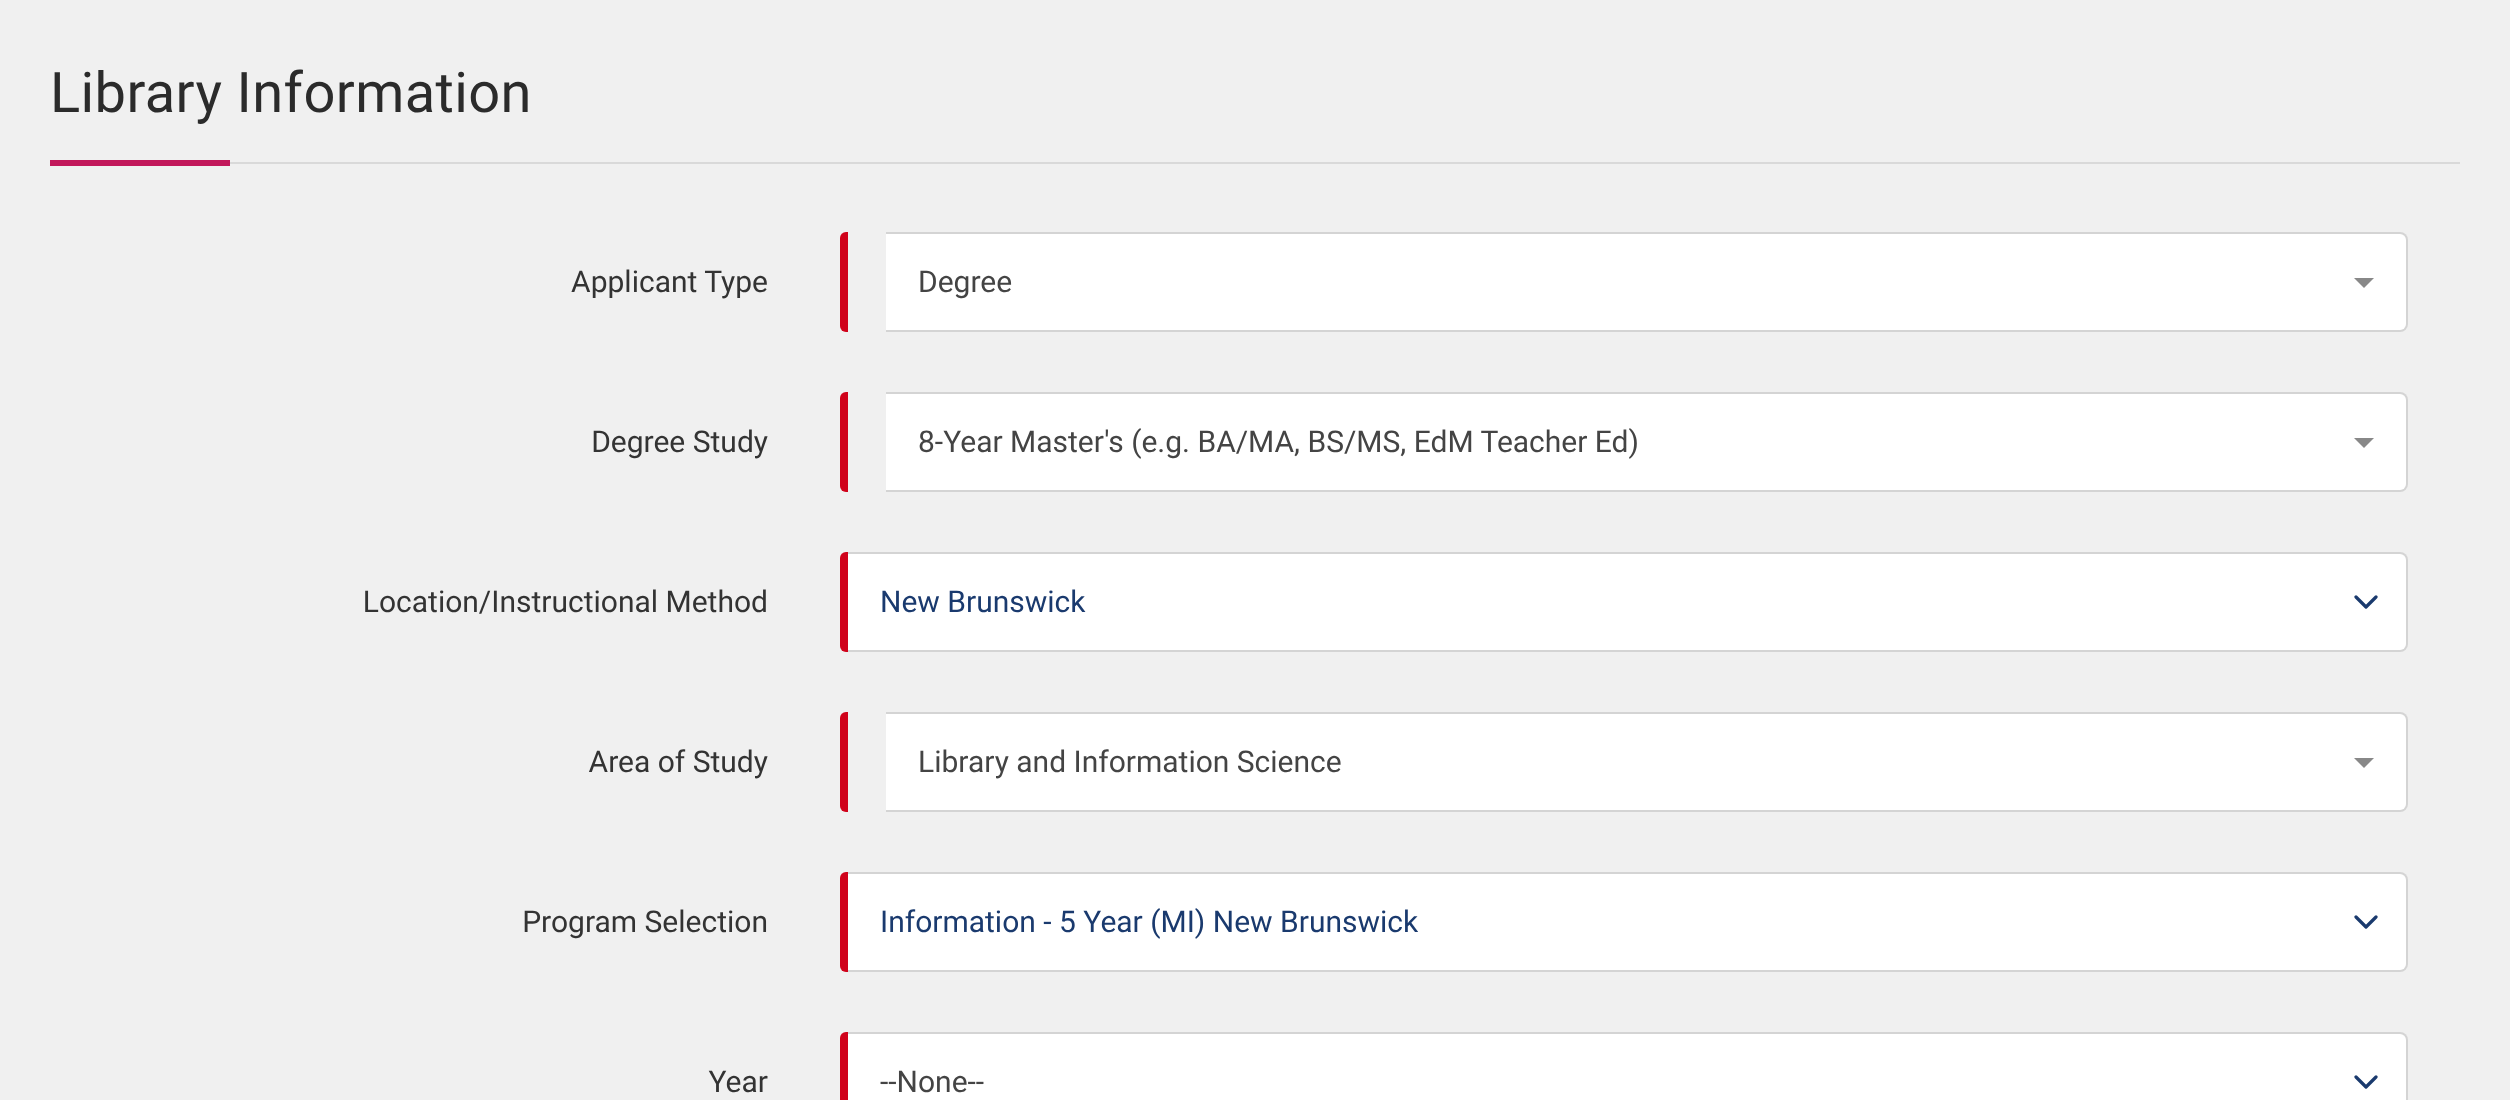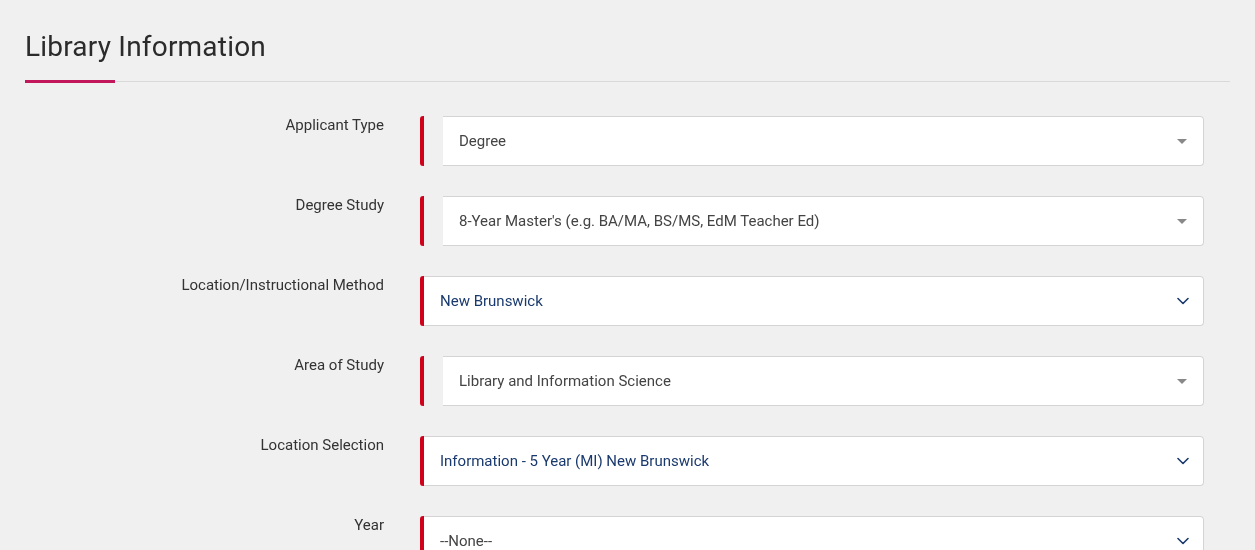--- a/index.html
+++ b/index.html
@@ -35,21 +35,21 @@
     content: "";
     position: absolute;
     left: 0;
     top: -1px;
     height: 3px;
     width: 90px;
     background: #c2185b;
   }
   .form-row {
     display: flex;
-    align-items: flex-start;
+    align-items: center;
     margin-bottom: 30px;
   }
   .form-label {
     width: 395px;
     text-align: right;
     padding-right: 36px;
     font-size: 15px;
     color: #333;
   }
   .control-wrap {
@@ -178,21 +178,21 @@
     <div class="control-wrap">
       <div class="required-bar"></div>
       <div class="dropdown-display">
         <span>Library and Information Science</span>
         <span class="caret-down"></span>
       </div>
     </div>
   </div>
 
   <div class="form-row">
-    <div class="form-label">Location Selection</div>
+    <div class="form-label">Program Selection</div>
     <div class="control-wrap">
       <div class="required-bar"></div>
       <div class="select-native">
         <select>
           <option>Information - 5 Year (MI) New Brunswick</option>
         </select>
         <span class="chevron-down">
           <svg width="12" height="8" viewBox="0 0 12 8">
               <path d="M1 1.5 L6 6.5 L11 1.5" stroke="#1a3a6e" stroke-width="1.6" fill="none" stroke-linecap="round" stroke-linejoin="round"></path>
             </svg>

